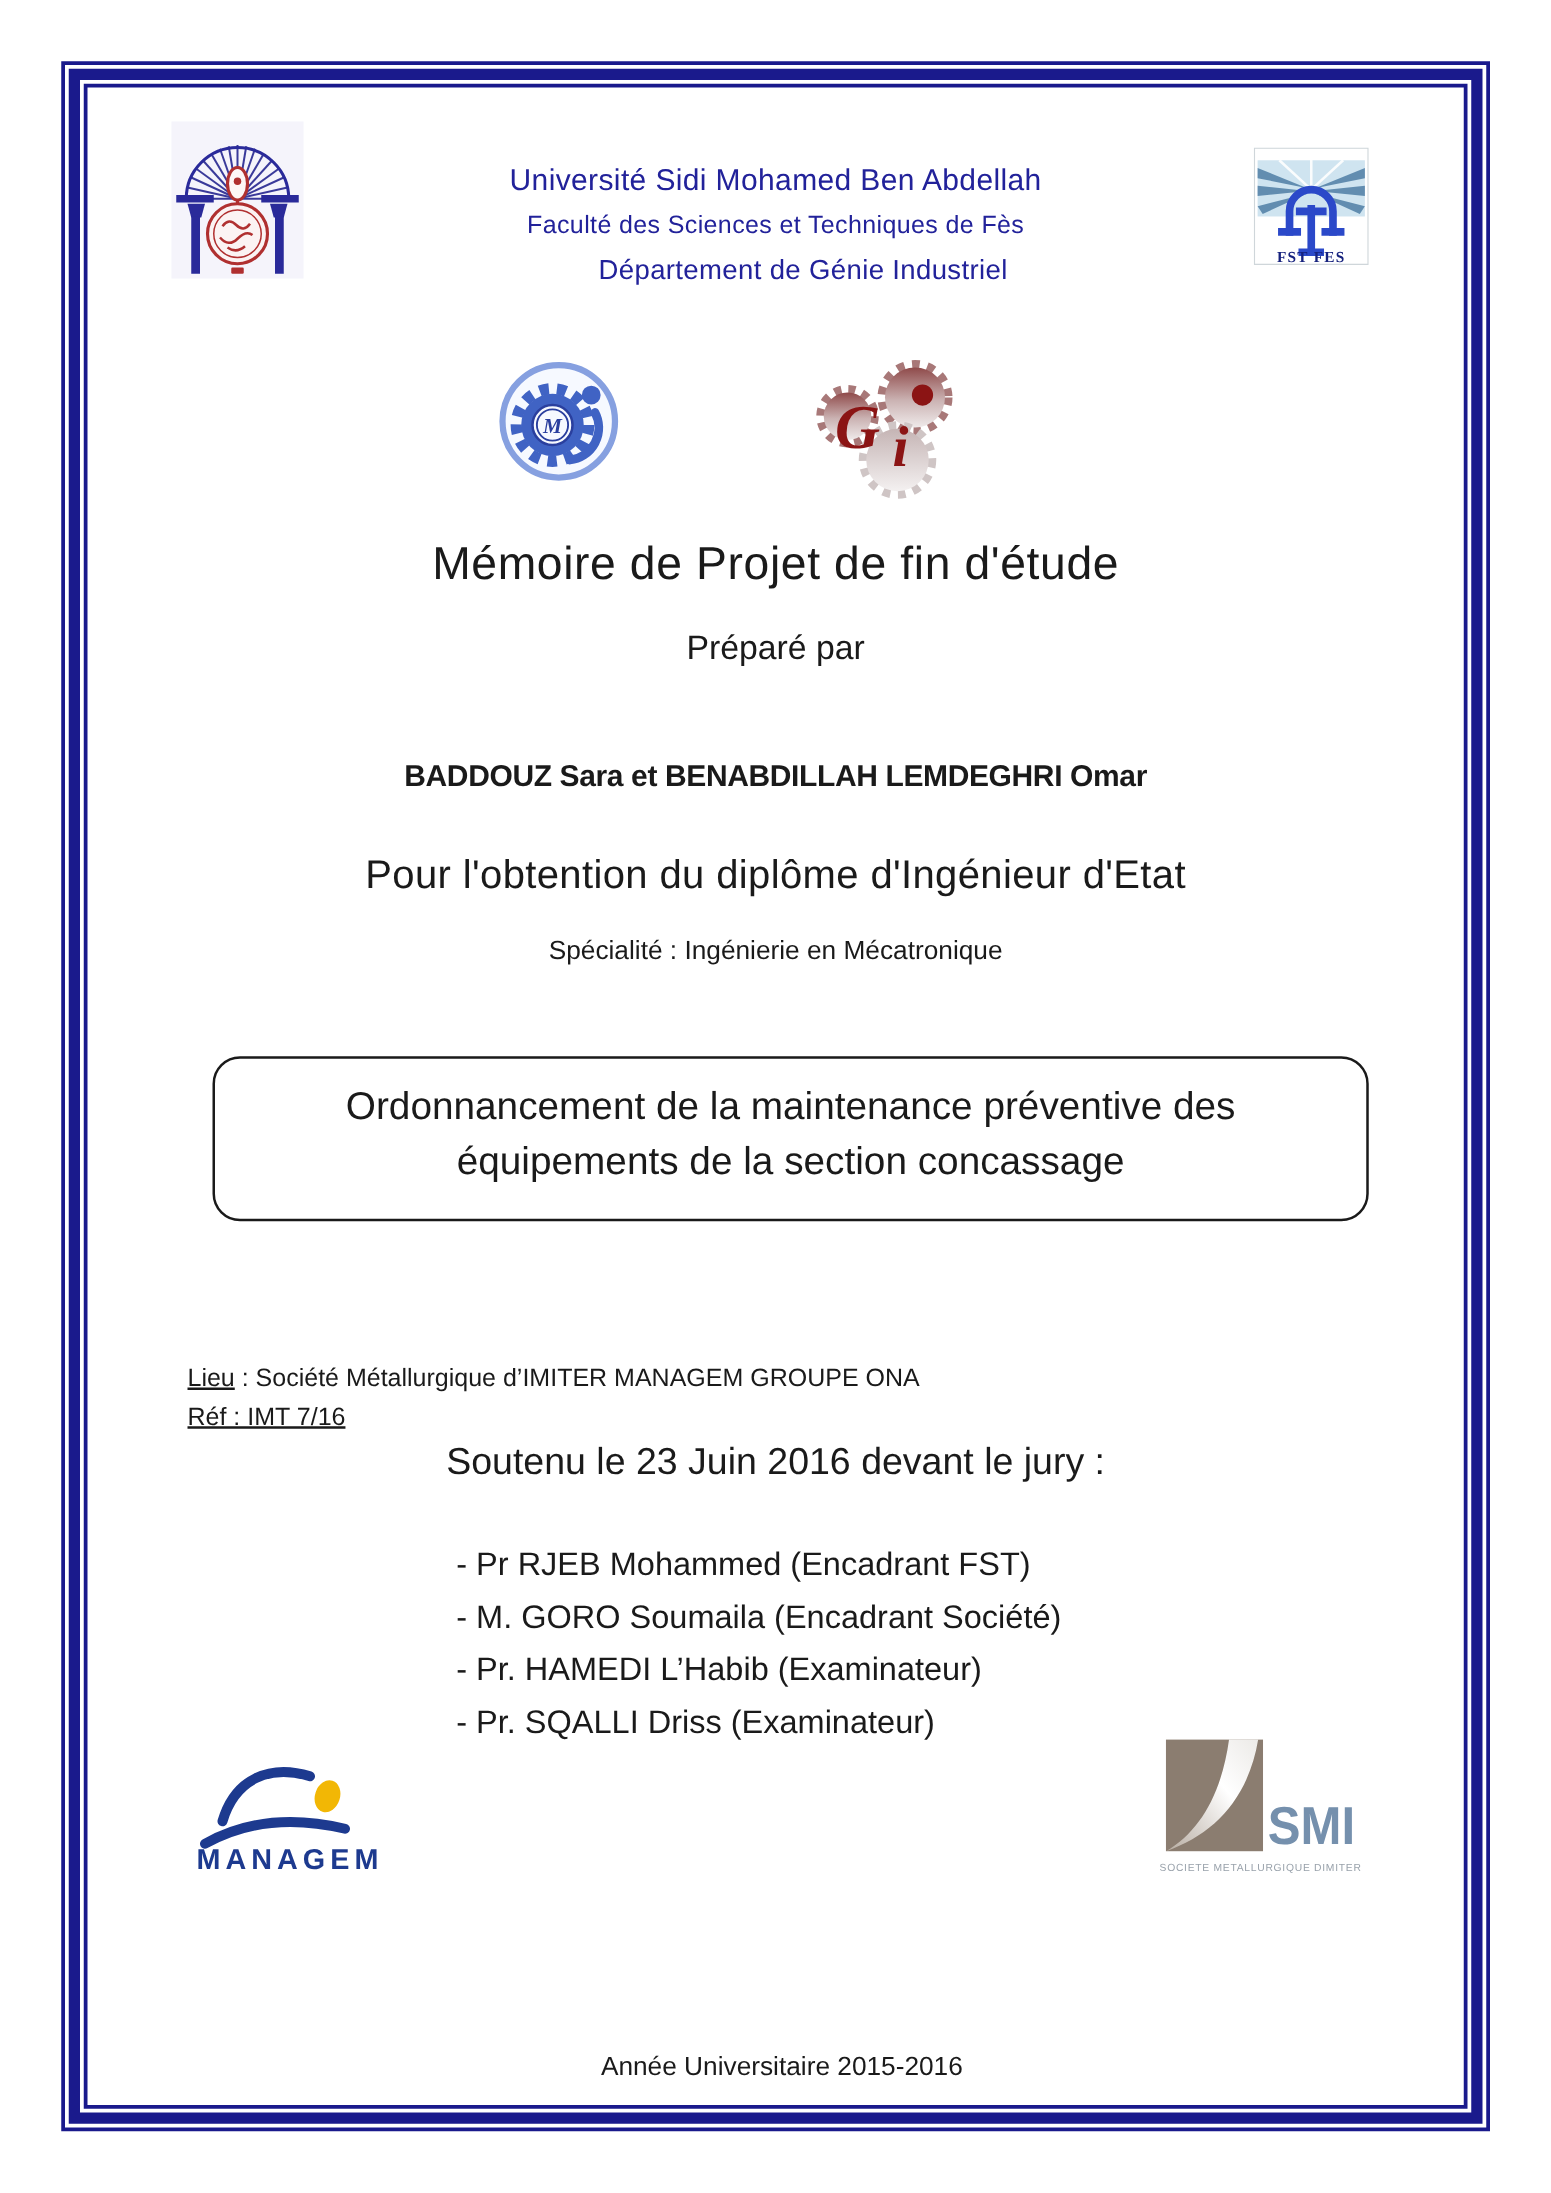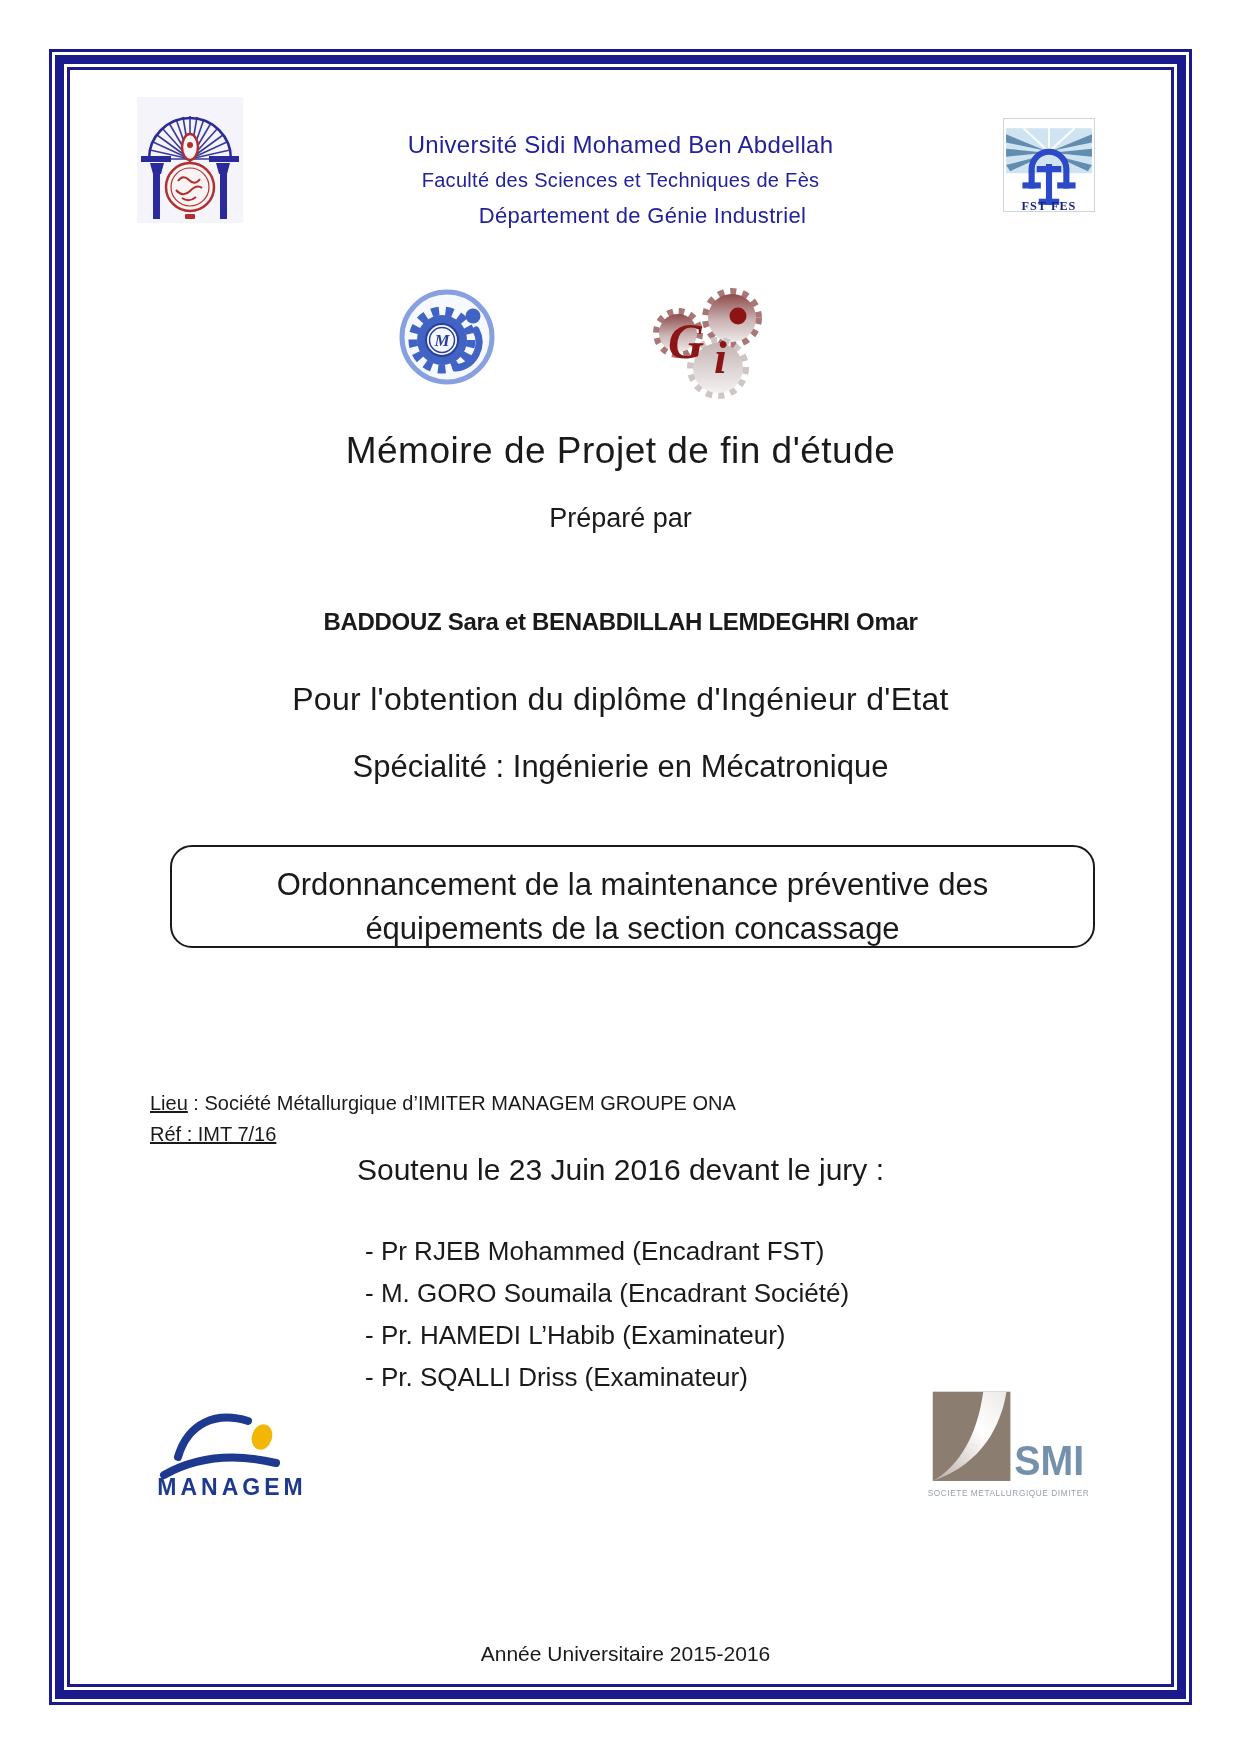--- a/index.html
+++ b/index.html
@@ -21,24 +21,24 @@
 
   .hdr{color:#22229a;letter-spacing:.3px;}
   .hdr-university{top:131px;font-size:24px;}
   .hdr-faculty{top:169px;font-size:20px;}
   .hdr-department{top:203px;font-size:22px;padding-left:44px;}
 
   .memoir-title{top:430px;font-size:37px;letter-spacing:.5px;}
   .prepared-by{top:503px;font-size:27px;}
   .authors{top:568px;font-size:24px;font-weight:bold;letter-spacing:-.3px;margin-top:40px;}
   .diploma{top:681px;font-size:32px;letter-spacing:.3px;}
-  .specialty{top:749px;font-size:31px;}
+  .specialty{top:749px;font-size:21px;}
 
   .subject-box{
-    left:170px;top:845px;width:925px;height:103px;
+    left:170px;top:845px;width:925px;height:132px;
     border:2.5px solid #1a1a1a;border-radius:22px;
     box-sizing:border-box;
     padding:16px 55px 0 55px;
     font-size:31px;line-height:44px;text-align:center;
     background:#ffffff;
   }
 
   .detail-lines{left:150px;top:1088px;font-size:20px;line-height:31px;text-align:left;}
   .u{text-decoration:underline;}
 

